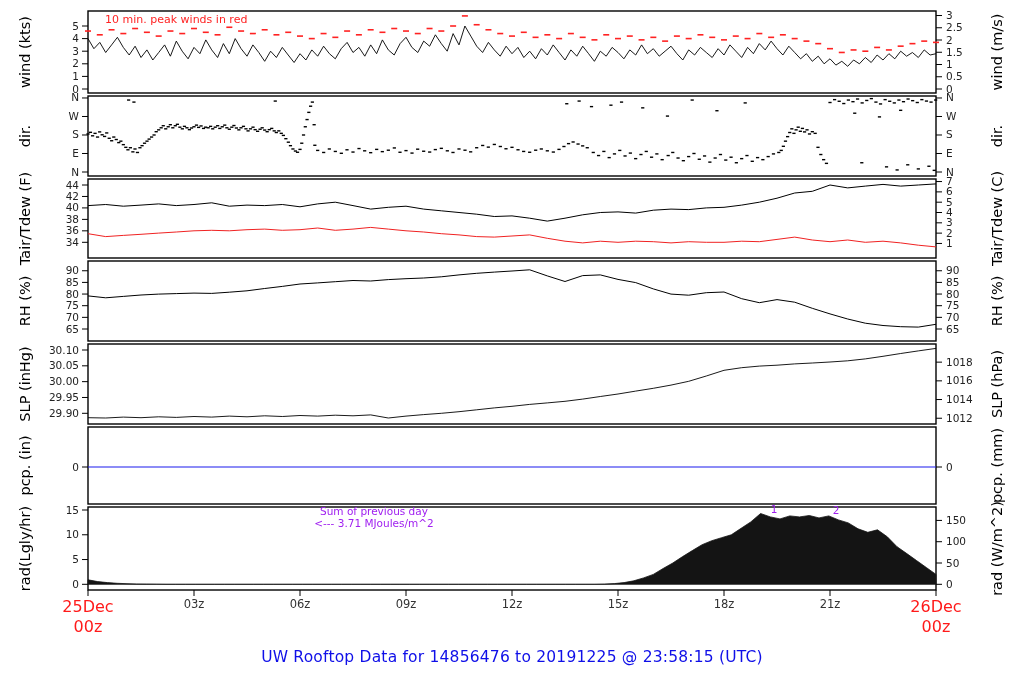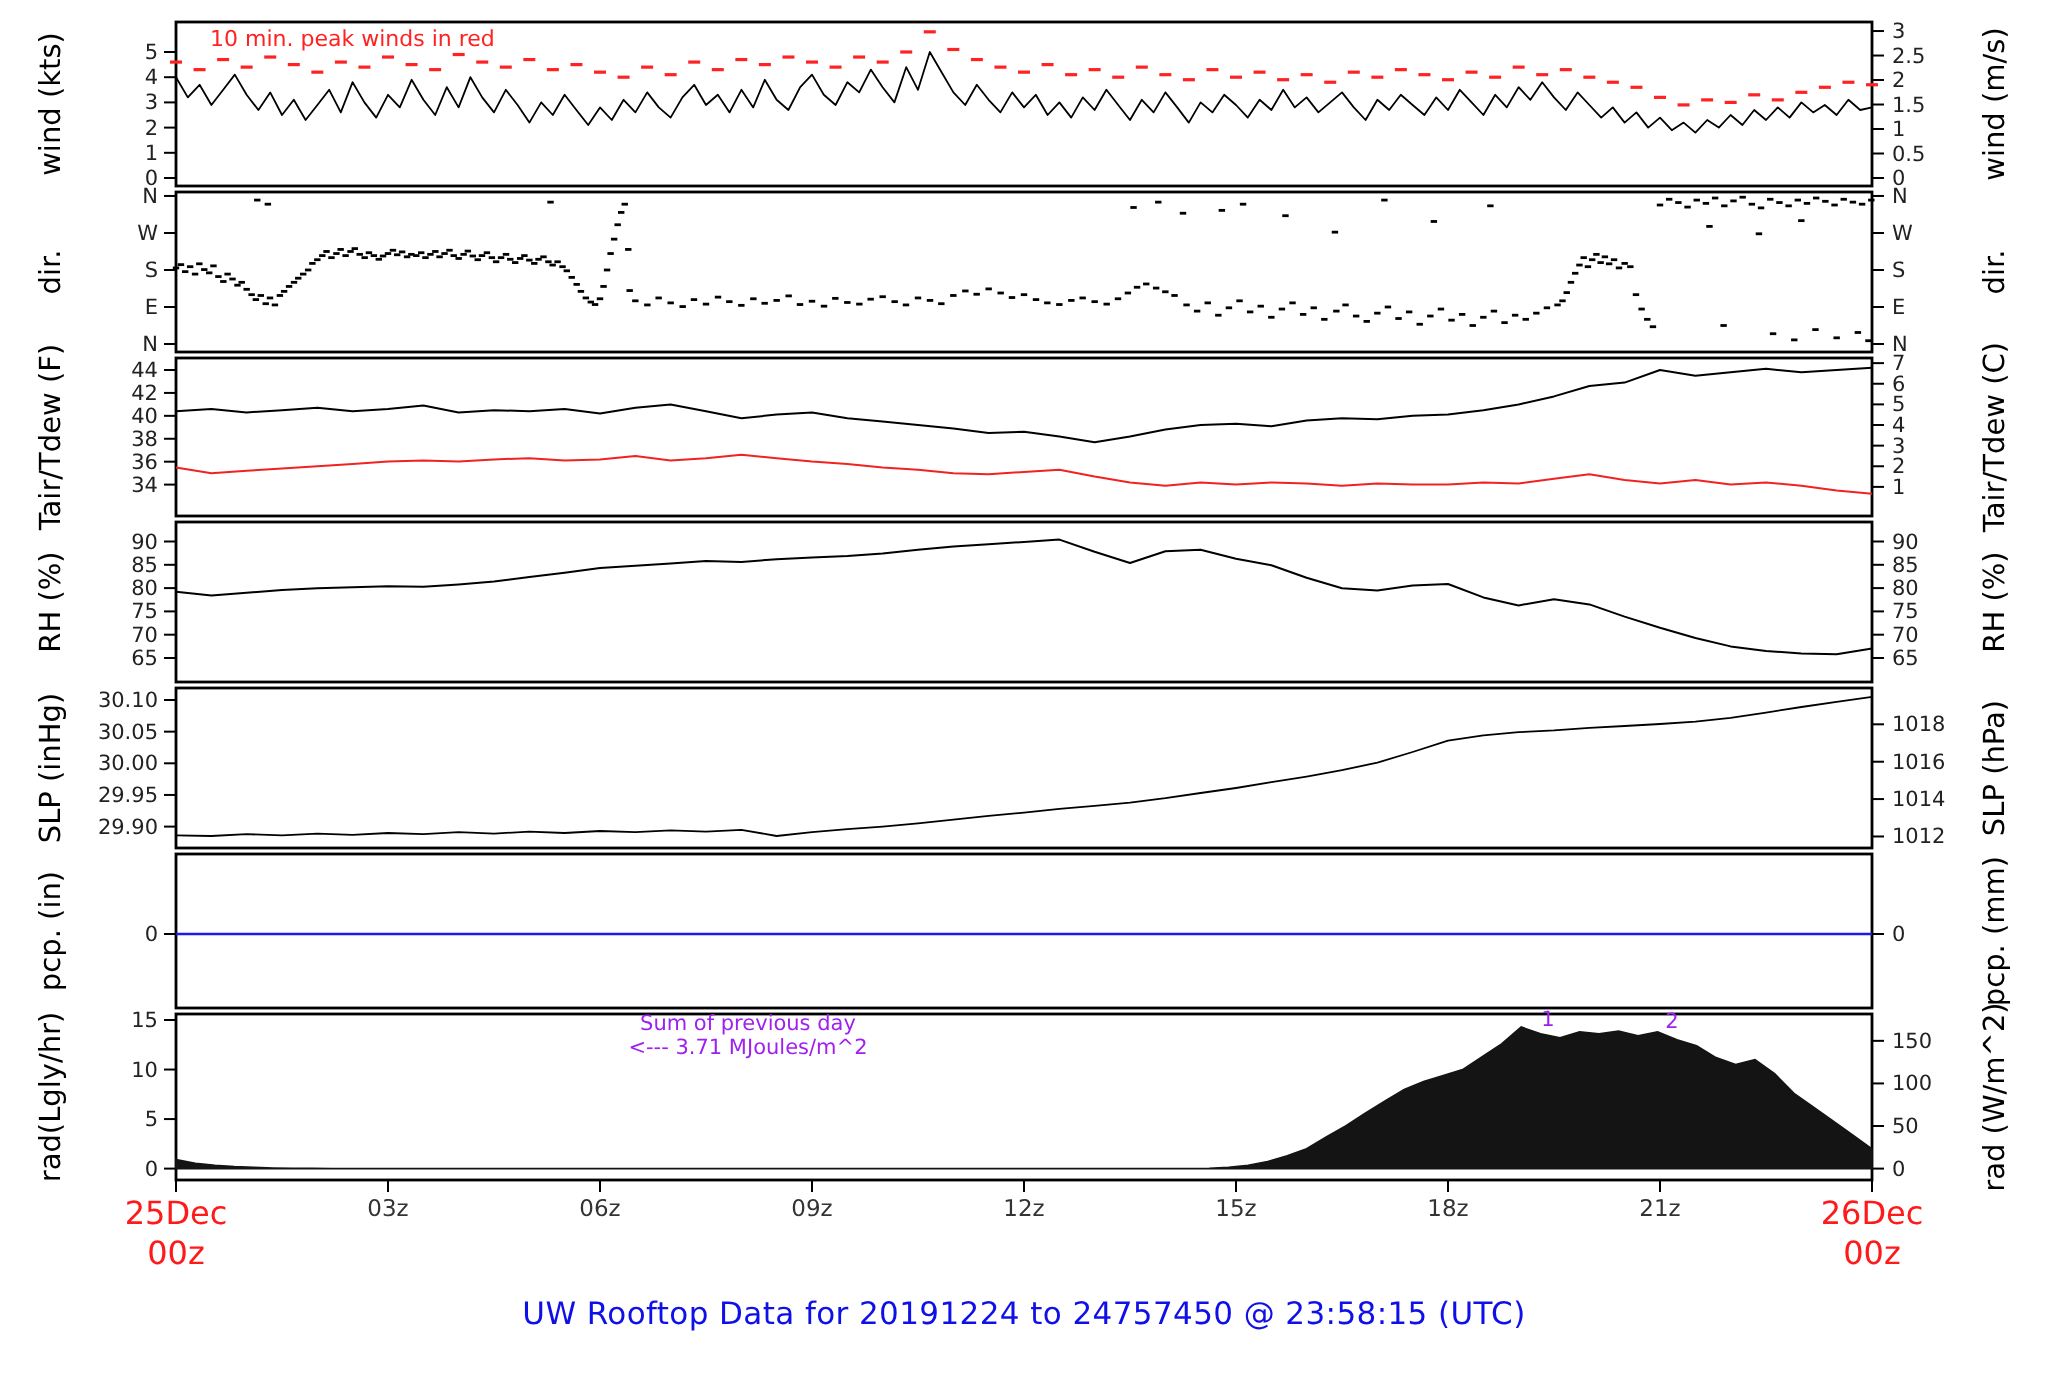--- a/index.html
+++ b/index.html
@@ -535,14 +535,14 @@
         <text font-family="&quot;DejaVu Sans&quot;,&quot;Liberation Sans&quot;,sans-serif" x="618" y="608" text-anchor="middle" font-size="11.5" fill="#333333">15z</text>
         <line x1="724" y1="590" x2="724" y2="596" stroke="#000" stroke-width="1"></line>
         <text font-family="&quot;DejaVu Sans&quot;,&quot;Liberation Sans&quot;,sans-serif" x="724" y="608" text-anchor="middle" font-size="11.5" fill="#333333">18z</text>
         <line x1="830" y1="590" x2="830" y2="596" stroke="#000" stroke-width="1"></line>
         <text font-family="&quot;DejaVu Sans&quot;,&quot;Liberation Sans&quot;,sans-serif" x="830" y="608" text-anchor="middle" font-size="11.5" fill="#333333">21z</text>
         <line x1="936" y1="590" x2="936" y2="596" stroke="#000" stroke-width="1"></line>
         <text font-family="&quot;DejaVu Sans&quot;,&quot;Liberation Sans&quot;,sans-serif" x="936" y="612" text-anchor="middle" font-size="16" fill="#ff1a1a">26Dec</text>
         <text font-family="&quot;DejaVu Sans&quot;,&quot;Liberation Sans&quot;,sans-serif" x="936" y="632" text-anchor="middle" font-size="16" fill="#ff1a1a">00z</text>
       </g>
     </svg>
-  <div id="chart-title" style="color: rgb(15, 15, 232);">UW Rooftop Data for 20191224  to  24757450 @ 23:58:15  (UTC)</div>
+  <div id="chart-title" style="color: rgb(15, 15, 232);">UW Rooftop Data for 14856476  to  20191225 @ 23:58:15  (UTC)</div>
 </div>
 
 </body></html>

